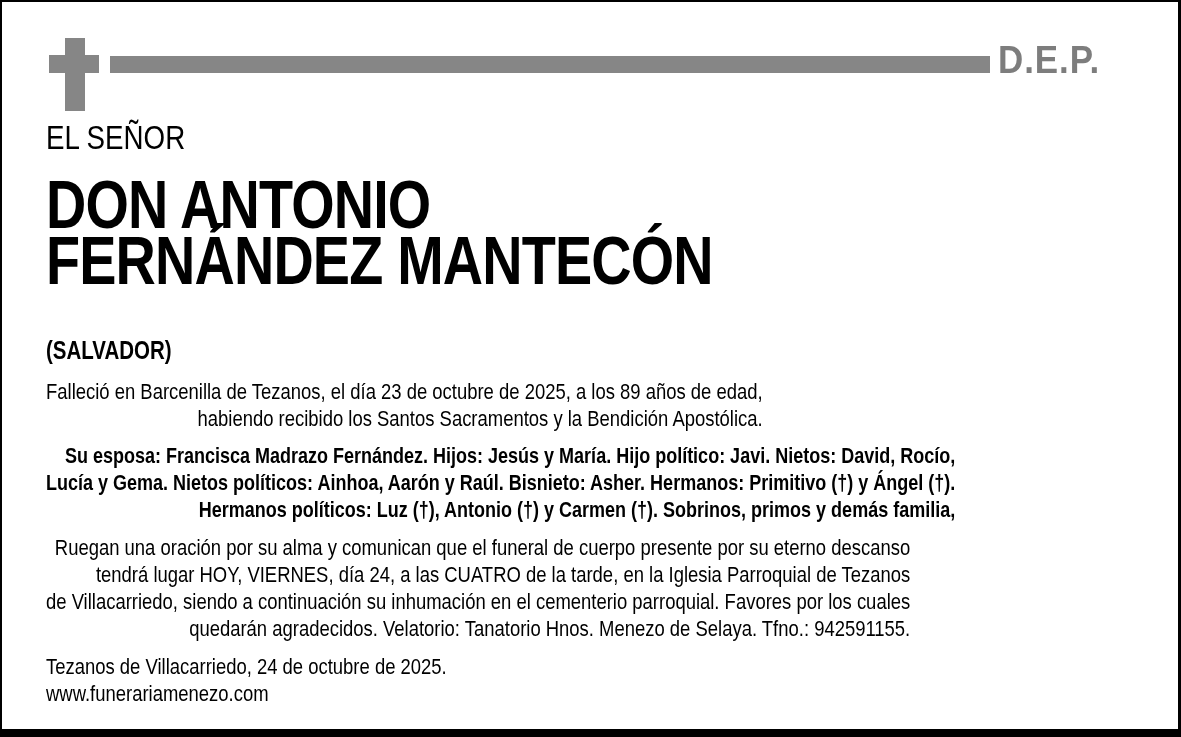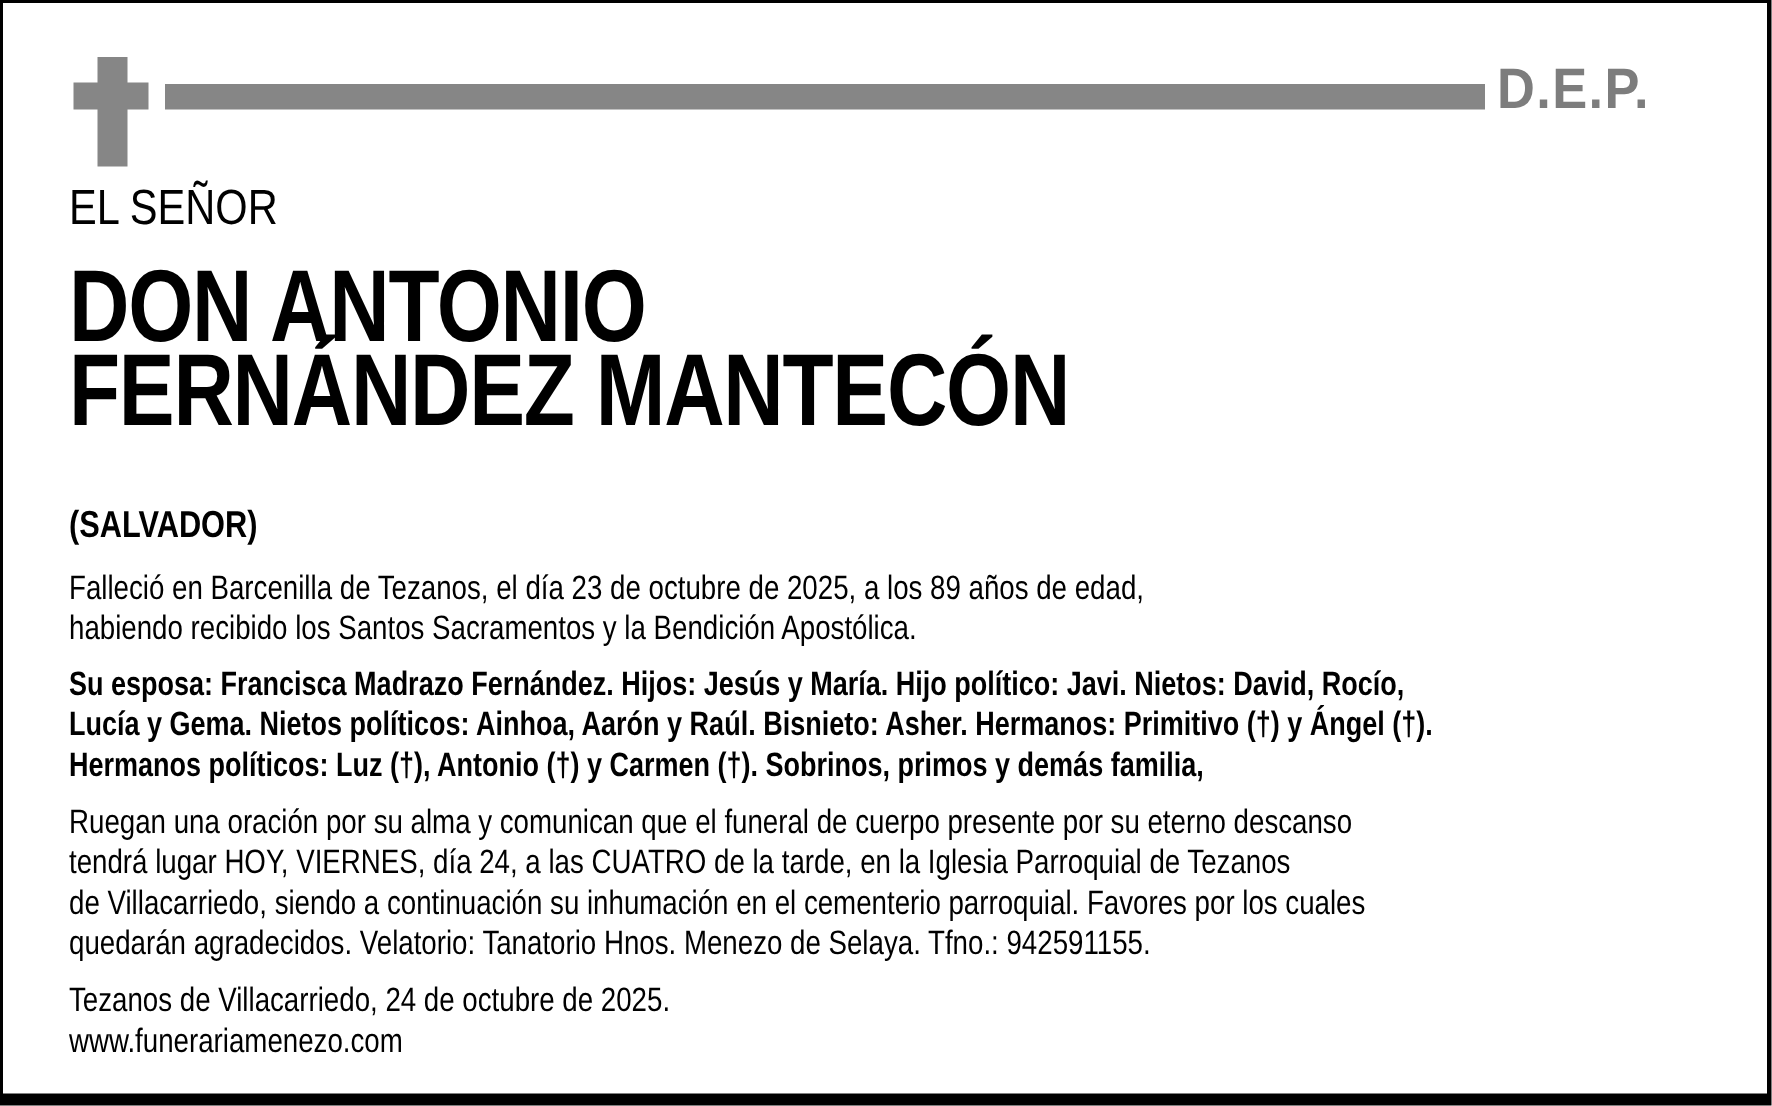--- a/index.html
+++ b/index.html
@@ -2,21 +2,21 @@
 <html><head>
 <meta charset="utf-8">
 <style>
   html, body { margin: 0; padding: 0; }
   body {
     width: 1181px; height: 737px; background: #000; position: relative; overflow: hidden;
     font-family: "Liberation Sans Narrow", "Liberation Sans", "DejaVu Sans", sans-serif;
   }
   .card {
     position: absolute; left: 2px; top: 2px; width: 1176px; height: 727px;
-    background: #fff; overflow: hidden;
+    background: #fff; overflow: hidden; text-align: right;
   }
   .cross-v { position: absolute; left: 63px; top: 36px; width: 20px; height: 73px; background: #868686; }
   .cross-h { position: absolute; left: 47px; top: 53px; width: 50px; height: 18px; background: #868686; }
   .rule { position: absolute; left: 108px; top: 54px; width: 880px; height: 17px; background: #868686; }
   .dep {
     position: absolute; left: 996px; top: 36px; font-size: 38px; font-weight: bold;
     color: #7d7d7d; letter-spacing: 1px; line-height: 44px;
     transform: scaleX(0.92); transform-origin: left top;
   }
   .text { position: absolute; left: 44px; color: #000; white-space: nowrap; transform-origin: left top; }

